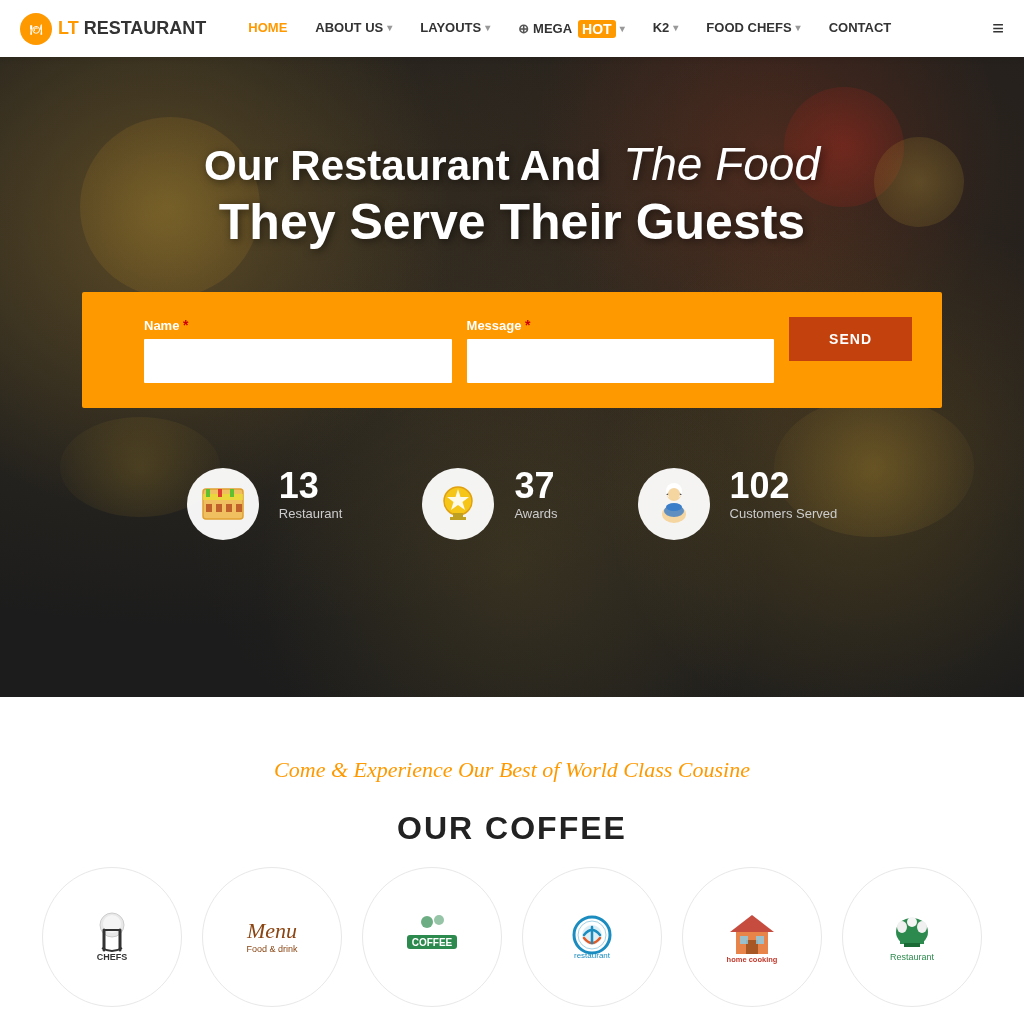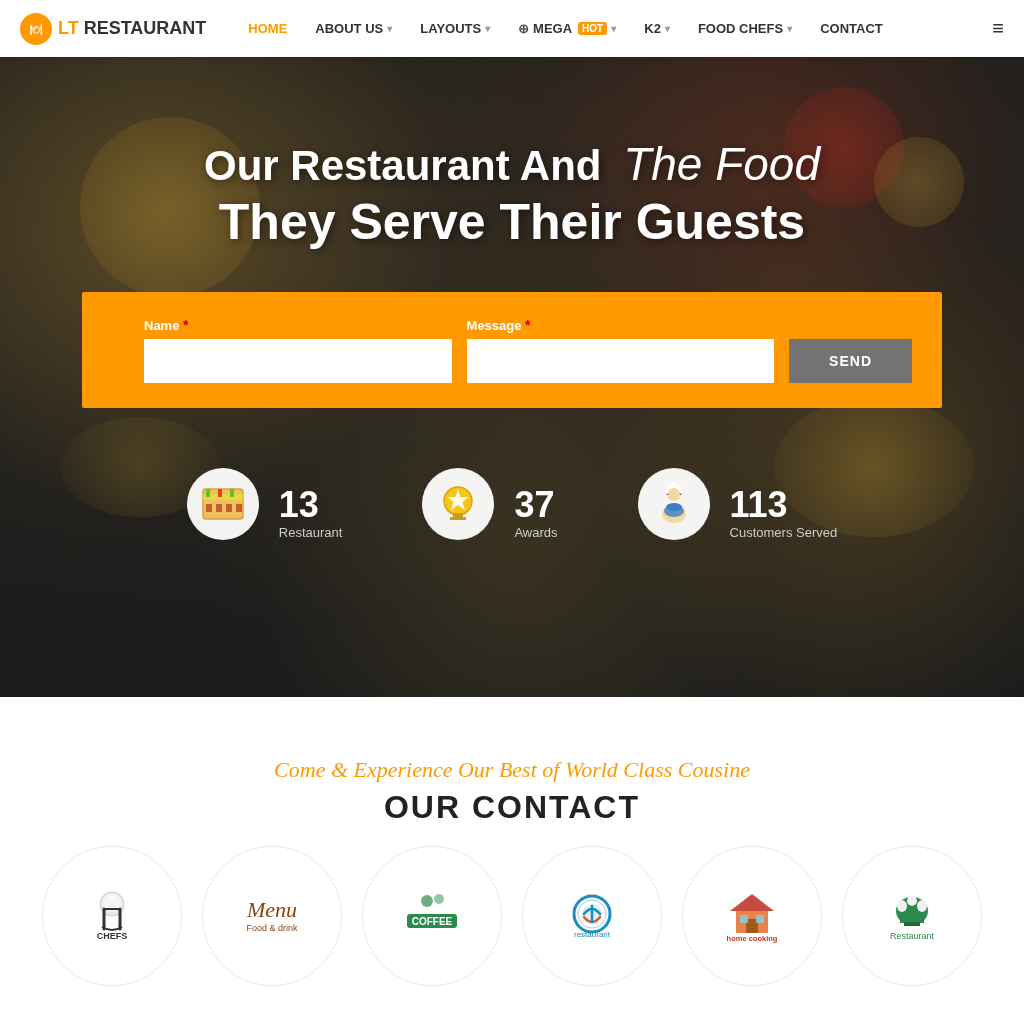--- a/index.html
+++ b/index.html
@@ -49,21 +49,21 @@
       display: flex;
       align-items: center;
       gap: 4px;
       white-space: nowrap;
     }
     .nav-item.active { color: #f90; }
     .nav-item .chevron { font-size: 10px; color: #999; }
     .mega-badge {
       background: #f90;
       color: #fff;
-      font-size: 10px;
+      font-size: 14px;
       font-weight: bold;
       padding: 1px 4px;
       border-radius: 3px;
       margin-left: 2px;
     }
     .nav-hamburger {
       margin-left: auto;
       font-size: 20px;
       cursor: pointer;
       color: #333;
@@ -131,21 +131,21 @@
       z-index: 3;
       background: #f90;
       width: 860px;
       margin: 40px auto 0;
       padding: 25px 30px;
       border-radius: 2px;
     }
     .form-bar-inner {
       display: flex;
       gap: 15px;
-      align-items: flex-end;
+      align-items: flex-start;
       padding-left: 32px;
     }
     .form-group {
       display: flex;
       flex-direction: column;
       flex: 1;
     }
     .form-label {
       font-size: 13px;
       font-weight: 600;
@@ -156,47 +156,46 @@
     .form-input {
       height: 44px;
       border: none;
       background: #fff;
       padding: 0 12px;
       font-size: 14px;
       outline: none;
       border-radius: 1px;
     }
     .send-btn {
-      background: #737373;
+      background: #c2410c;
       color: #fff;
       border: none;
       height: 44px;
       padding: 0 40px;
       font-size: 14px;
       font-weight: 700;
       letter-spacing: 1px;
       cursor: pointer;
       white-space: nowrap;
-      margin-top: 8px;
     }
 
     
     .stats-row {
       position: relative;
       z-index: 2;
       display: flex;
       justify-content: center;
       align-items: center;
       gap: 80px;
       margin-top: 60px;
       padding-bottom: 40px;
     }
     .stat-item {
       display: flex;
-      align-items: flex-end;
+      align-items: flex-start;
       gap: 20px;
     }
     .stat-icon-circle {
       width: 72px;
       height: 72px;
       border-radius: 50%;
       background: rgba(255,255,255,0.95);
       display: flex;
       align-items: center;
       justify-content: center;
@@ -220,21 +219,21 @@
     .partner-section {
       background: #fff;
       padding: 60px 40px 40px;
       text-align: center;
     }
     .partner-subtitle {
       font-family: Georgia, serif;
       font-style: italic;
       color: #f90;
       font-size: 22px;
-      margin-bottom: 6px;
+      margin-bottom: 27px;
     }
     .partner-title {
       font-size: 32px;
       font-weight: 900;
       color: #222;
       letter-spacing: 2px;
       margin-bottom: 20px;
     }
     .partner-desc {
       font-size: 14px;
@@ -384,31 +383,31 @@
           <circle cx="25" cy="15" r="7" fill="#f5d5a0"></circle>
           <ellipse cx="25" cy="35" rx="12" ry="9" fill="#f5d5a0"></ellipse>
           <circle cx="25" cy="12" r="8" fill="white"></circle>
           <path d="M17 16 Q25 8 33 16" fill="#555"></path>
           <circle cx="25" cy="15" r="6" fill="#f5d5a0"></circle>
           <ellipse cx="25" cy="32" rx="10" ry="6" fill="#3a7dc9" opacity="0.8"></ellipse>
           <ellipse cx="25" cy="28" rx="8" ry="4" fill="#3a7dc9"></ellipse>
         </svg>
       </div>
       <div class="stat-text">
-        <div class="stat-number">113</div>
+        <div class="stat-number">102</div>
         <div class="stat-label">Customers Served</div>
       </div>
     </div>
 
   </div>
 </section>
 
 <section class="partner-section">
   <div class="partner-subtitle">Come &amp; Experience Our Best of World Class Cousine</div>
-  <div class="partner-title">OUR CONTACT</div>
+  <div class="partner-title">OUR COFFEE</div>
 
   <div class="partner-logos">
 
     <div class="partner-logo-circle">
       <svg width="60" height="55" viewBox="0 0 60 55">
         <circle cx="30" cy="15" r="12" fill="#e8e8e8" stroke="#ccc" stroke-width="1"></circle>
         <circle cx="30" cy="14" r="9" fill="#f5f5f5"></circle>
         <line x1="22" y1="20" x2="22" y2="40" stroke="#333" stroke-width="3" stroke-linecap="round"></line>
         <line x1="38" y1="20" x2="38" y2="40" stroke="#333" stroke-width="3" stroke-linecap="round"></line>
         <line x1="22" y1="20" x2="38" y2="20" stroke="#333" stroke-width="2"></line>

